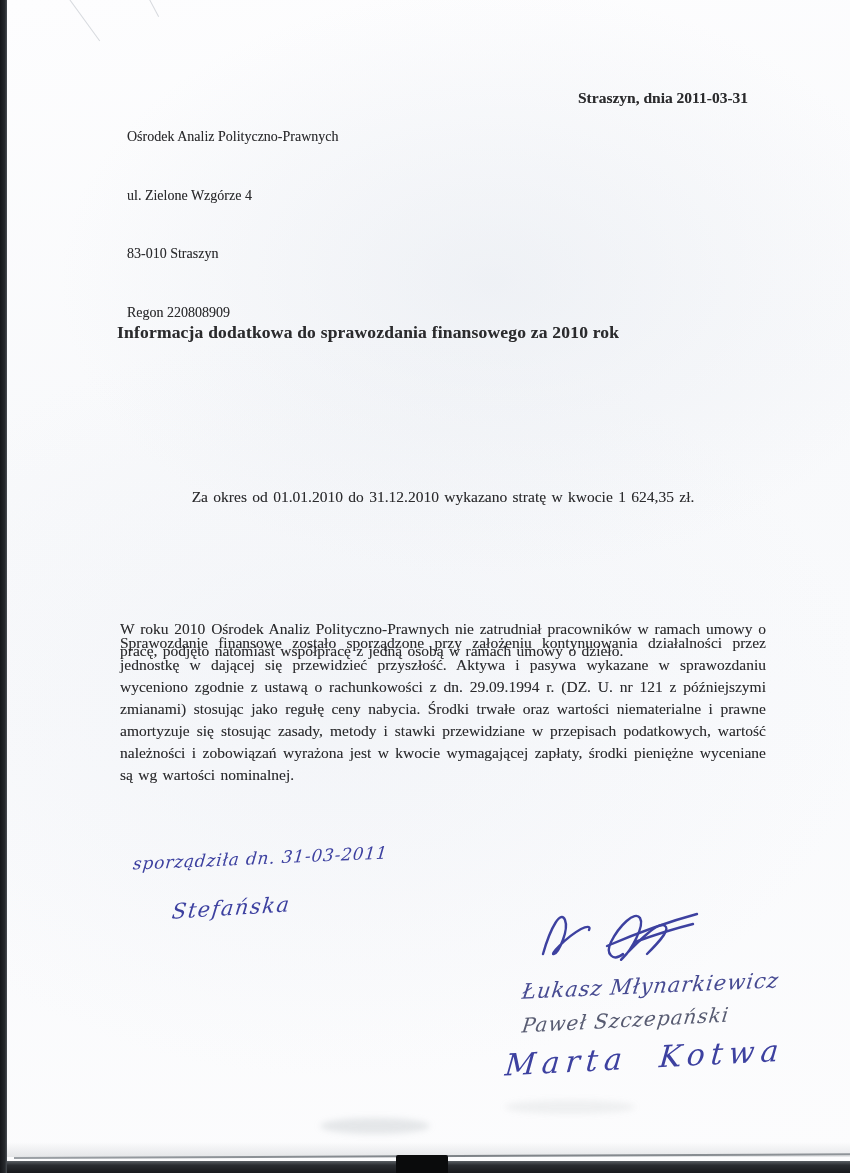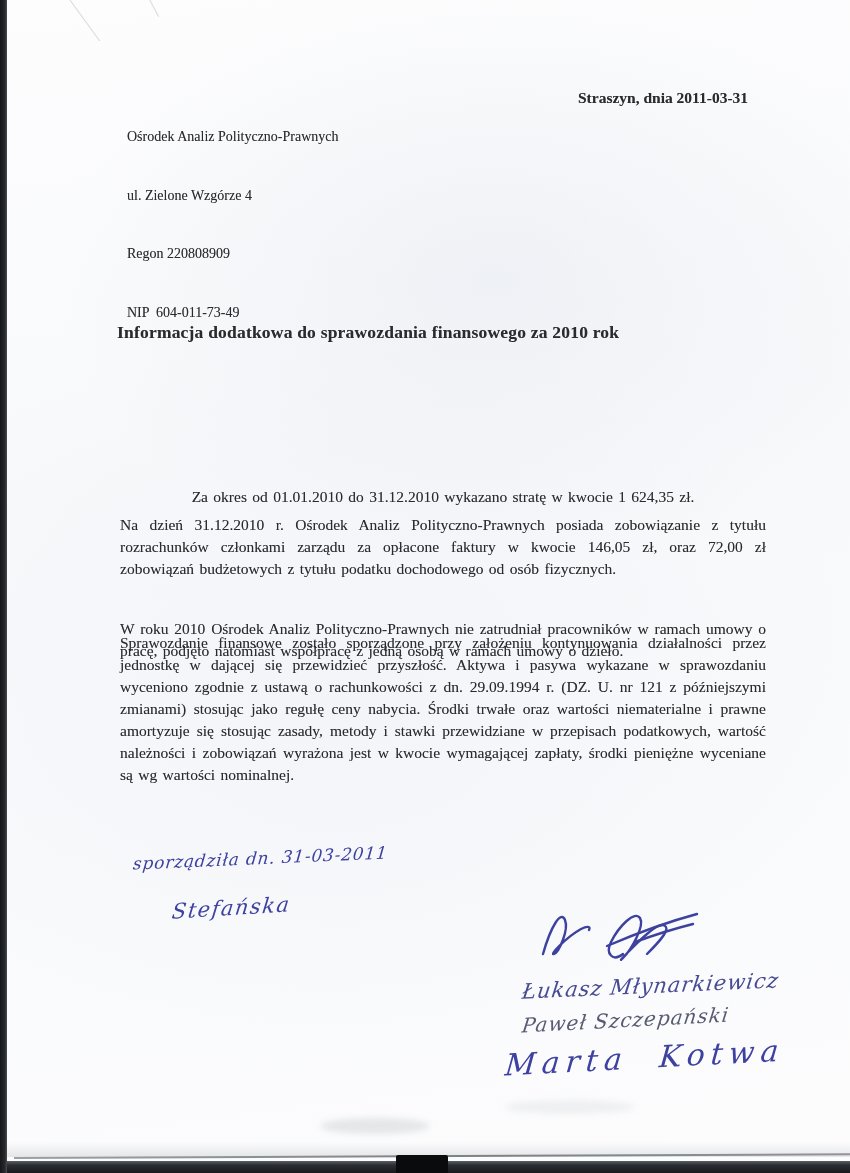--- a/index.html
+++ b/index.html
@@ -108,30 +108,29 @@
   <div class="smudge smudge-2"></div>
   <div class="page-bottom-shadow"></div>
   <div class="page-bottom-line"></div>
   <div class="edge-left"></div>
   <div class="edge-bottom"></div>
   <div class="edge-bottom-notch"></div>
 
   <div class="sender printed">
     <div>Ośrodek Analiz Polityczno-Prawnych</div>
     <div>ul. Zielone Wzgórze 4</div>
+    <div>83-010 Straszyn</div>
     <div>Regon 220808909</div>
-    <div>NIP  604-011-73-49</div>
   </div>
 
   <div class="dateline printed">Straszyn, dnia 2011-03-31</div>
 
   <h1 class="doc-title printed">Informacja dodatkowa do sprawozdania finansowego za 2010 rok</h1>
 
   <p class="para para-1 printed">Za okres od 01.01.2010 do 31.12.2010 wykazano stratę w kwocie 1 624,35 zł.</p>
-  <p class="para para-2 printed">Na dzień 31.12.2010 r. Ośrodek Analiz Polityczno-Prawnych posiada zobowiązanie z tytułu rozrachunków członkami zarządu za opłacone faktury w kwocie 146,05 zł, oraz 72,00 zł zobowiązań budżetowych z tytułu podatku dochodowego od osób fizycznych.</p>
   <p class="para para-3 printed">W roku 2010 Ośrodek Analiz Polityczno-Prawnych nie zatrudniał pracowników w ramach umowy o pracę, podjęto natomiast współpracę z jedną osobą w ramach umowy o dzieło.</p>
   <p class="para para-4 printed">Sprawozdanie finansowe zostało sporządzone przy założeniu kontynuowania działalności przez jednostkę w dającej się przewidzieć przyszłość. Aktywa i pasywa wykazane w sprawozdaniu wyceniono zgodnie z ustawą o rachunkowości z dn. 29.09.1994 r. (DZ. U. nr 121 z późniejszymi zmianami) stosując jako regułę ceny nabycia. Środki trwałe oraz wartości niematerialne i prawne amortyzuje się stosując zasady, metody i stawki przewidziane w przepisach podatkowych, wartość należności i zobowiązań wyrażona jest w kwocie wymagającej zapłaty, środki pieniężne wyceniane są wg wartości nominalnej.</p>
 
   <div class="hand hw-note">sporządziła dn. 31-03-2011</div>
   <div class="hand hw-stef">Stefańska</div>
 
   <svg class="sig-illegible" width="185" height="70" viewBox="0 0 185 70" role="img" aria-label="podpis nieczytelny">
     <path d="M8,52 C16,24 26,8 30,18 C34,28 24,50 19,52 C14,54 30,36 46,27 C52,24 56,24 54,28"></path>
     <path d="M88,52 C78,60 70,52 76,40 C84,24 100,8 105,16 C110,24 96,48 88,56 C80,64 98,44 112,32 C120,25 128,20 131,25 C134,30 120,44 112,52"></path>
     <path d="M72,44 C100,32 132,20 162,12"></path>

